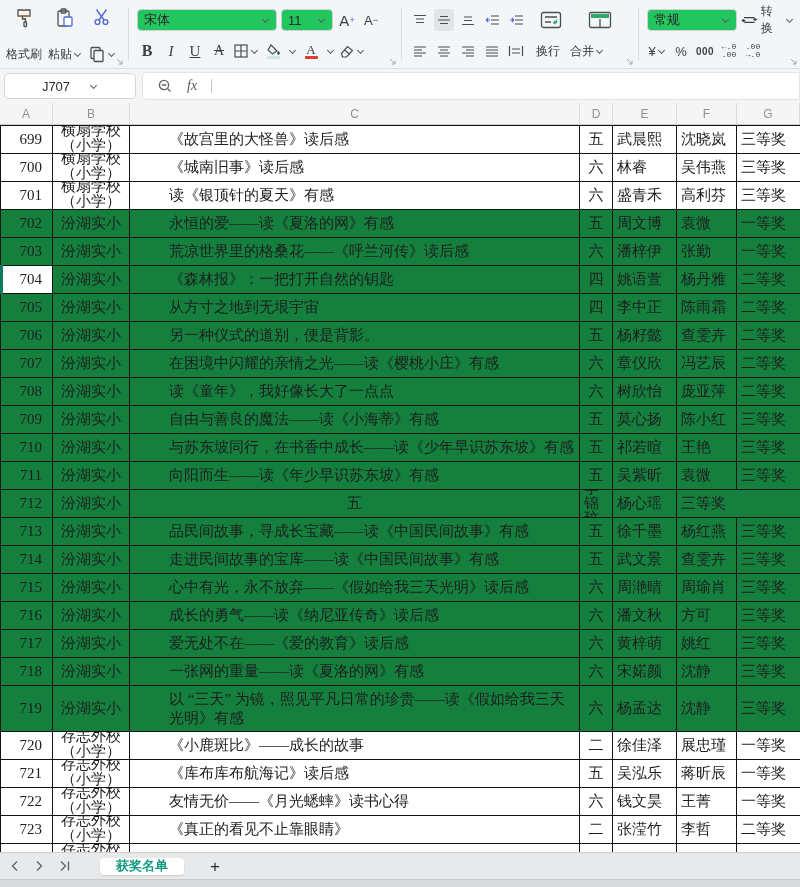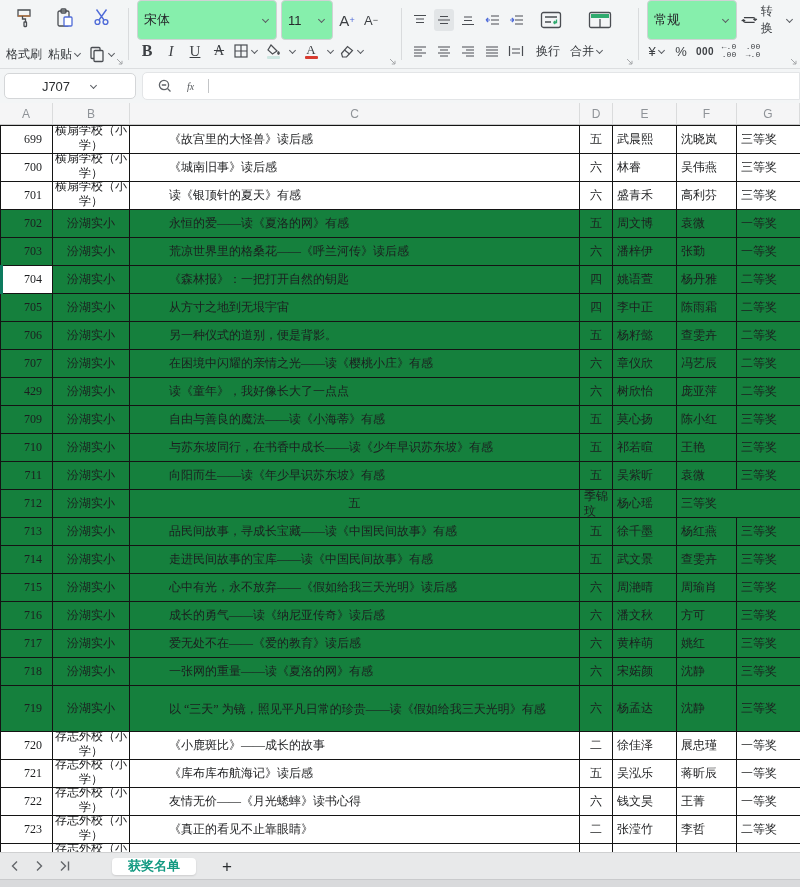--- a/index.html
+++ b/index.html
@@ -14,22 +14,22 @@
     padding:7px 6px 4px 6px;box-sizing:border-box;}
   .rrow{display:flex;align-items:center;gap:4px;height:26px;}
   .corner-arrow{position:absolute;right:2px;bottom:2px;opacity:.65;}
   .ricon{display:inline-flex;align-items:center;justify-content:center;color:#4a4d52;}
   .rbtn{display:inline-flex;align-items:center;justify-content:center;height:22px;min-width:20px;
     border-radius:3px;color:#3c3f43;font-size:14px;cursor:default;}
   .rbtn.active{background:#e2e5e7;}
   .chev{display:inline-block;width:8px;height:6px;position:relative;margin-left:2px;}
   .chev::before{content:"";position:absolute;left:1px;top:0;width:4px;height:4px;
     border-right:1.2px solid #5b5e63;border-bottom:1.2px solid #5b5e63;transform:rotate(45deg);}
-  .combo{display:flex;align-items:center;justify-content:space-between;background:#86efac;
-    border:1px solid #cfd2d4;border-radius:4px;height:40px;padding:0 6px;box-sizing:border-box;
+  .combo{display:flex;align-items:center;justify-content:space-between;background:#22c55e;
+    border:1px solid #cfd2d4;border-radius:4px;height:22px;padding:0 6px;box-sizing:border-box;
     font-size:13px;color:#26282b;}
   .g-clip{width:126px;flex-direction:row;justify-content:flex-start;gap:6px;}
   .clipcol{display:flex;flex-direction:column;align-items:center;justify-content:space-between;}
   .rlabel{font-size:12px;color:#33363a;display:flex;align-items:center;height:20px;}
   .bold-b{font-weight:bold;font-family:"Liberation Serif",serif;font-size:16px;}
   .ital-i{font-style:italic;font-family:"Liberation Serif",serif;font-size:15px;}
   .und-u{text-decoration:underline;font-family:"Liberation Serif",serif;font-size:15px;}
   .strike-a{text-decoration:line-through;font-family:"Liberation Serif",serif;font-size:14px;}
   .swatchbtn{display:inline-flex;flex-direction:column;align-items:center;justify-content:center;gap:1px;}
   .swatch{width:13px;height:3px;border-radius:1px;}
@@ -37,54 +37,54 @@
   .numtxt{font-size:12px;color:#3c3f43;}
   .dec-ico{display:flex;flex-direction:column;line-height:8px;font-size:8px;color:#3c3f43;
     font-family:"Liberation Mono",monospace;}
   
   .fbar{height:34px;background:#f3f5f6;display:flex;align-items:center;gap:6px;
     padding:4px 0 4px 4px;box-sizing:border-box;}
   .namebox{width:130px;height:24px;background:#fff;border:1px solid #d4d6d8;border-radius:5px;
     display:flex;align-items:center;justify-content:center;gap:18px;font-size:13px;color:#2a2d30;}
   .fx-area{flex:1;height:26px;background:#fff;border-radius:5px 0 0 5px;border:1px solid #e3e5e7;
     display:flex;align-items:center;gap:14px;padding-left:14px;}
-  .fx-label{font-family:"Liberation Serif",serif;font-style:italic;font-size:10px;color:#55585c;}
+  .fx-label{font-family:"Liberation Serif",serif;font-style:italic;font-size:14px;color:#55585c;}
   .caret-div{width:1px;height:14px;background:#c3c5c7;}
   
   .grid{flex:0 0 auto;background:#fff;}
   .colheads{height:22px;background:#f5f5f6;display:grid;
     grid-template-columns:53px 77px 450px 33px 64px 60px 1fr;
     border-bottom:1px solid #c9caca;box-sizing:border-box;}
   .colh{display:flex;align-items:center;justify-content:center;font-size:12px;color:#8f9398;
     border-right:1px solid #dadbdc;box-sizing:border-box;}
   .rows{height:727px;overflow:hidden;position:relative;border-top:1px solid #141414;box-sizing:border-box;}
   .row{display:grid;grid-template-columns:53px 77px 450px 33px 64px 60px 1fr;
     height:28px;box-sizing:border-box;border-bottom:1px solid #141414;position:relative;
-    font-family:"Liberation Serif",serif;font-size:12px;color:#1c1d1f;}
+    font-family:"Liberation Serif",serif;font-size:15px;color:#1c1d1f;}
   .row.tall{height:46px;}
   .row.cyan{background:#15803d;}
   .row.white{background:#ffffff;}
   .cell{border-right:1px solid #141414;box-sizing:border-box;display:flex;align-items:center;
     overflow:hidden;line-height:15px;}
   .cell.cA{justify-content:flex-end;padding-right:10px;border-left:1px solid #141414;}
   .cell.cB{justify-content:center;text-align:center;padding:0 2px;}
   .cell.cB.wrap2{align-items:flex-end;padding-top:3px;}
   .cell.cC{padding:0 4px;white-space:nowrap;margin-left:35px;}
   .cell.cC.wraptxt{white-space:normal;word-break:break-all;line-height:19px;padding-top:1px;}
   .cell.cD{justify-content:center;}
   .cell.cE,.cell.cF,.cell.cG{padding-left:4px;}
   .cell.cG{border-right:none;}
   .row .selcell{background:#ffffff !important;}
   .active-bar{position:absolute;left:0;top:-1px;width:3px;height:calc(100% + 2px);background:#0c7a5e;z-index:3;}
   
   .tabbar{height:27px;background:#e8e9ea;border-top:1px solid #cfd0d1;display:flex;align-items:center;
     padding-left:10px;gap:14px;box-sizing:border-box;}
   .navico{display:inline-flex;align-items:center;color:#63666a;}
   .sheettab{height:17px;background:#fff;border-radius:4px;display:flex;align-items:center;
-    padding:0 16px;font-size:13px;font-weight:bold;box-shadow:0 1px 2px rgba(0,0,0,.12);margin-left:26px;}
+    padding:0 16px;font-size:13px;font-weight:bold;box-shadow:0 1px 2px rgba(0,0,0,.12);margin-left:14px;}
   .addsheet{font-size:17px;color:#2a2d30;margin-left:12px;line-height:1;}
   .bottomstrip{height:7px;background:#d9dadc;border-top:1px solid #c9cacc;}
   svg{display:block;}
 </style>
 </head>
 <body>
 
 <div class="app">
 
   <div class="ribbon">
@@ -556,21 +556,21 @@
           </div>
           <div class="cell cF">
             <span>冯艺辰</span>
           </div>
           <div class="cell cG">
             <span>二等奖</span>
           </div>
         </div>
         <div class="row cyan">
           <div class="cell cA">
-            <span>429</span>
+            <span>708</span>
           </div>
           <div class="cell cB">
             <span>汾湖实小</span>
           </div>
           <div class="cell cC">
             <span>读《童年》，我好像长大了一点点</span>
           </div>
           <div class="cell cD">
             <span>六</span>
           </div>

